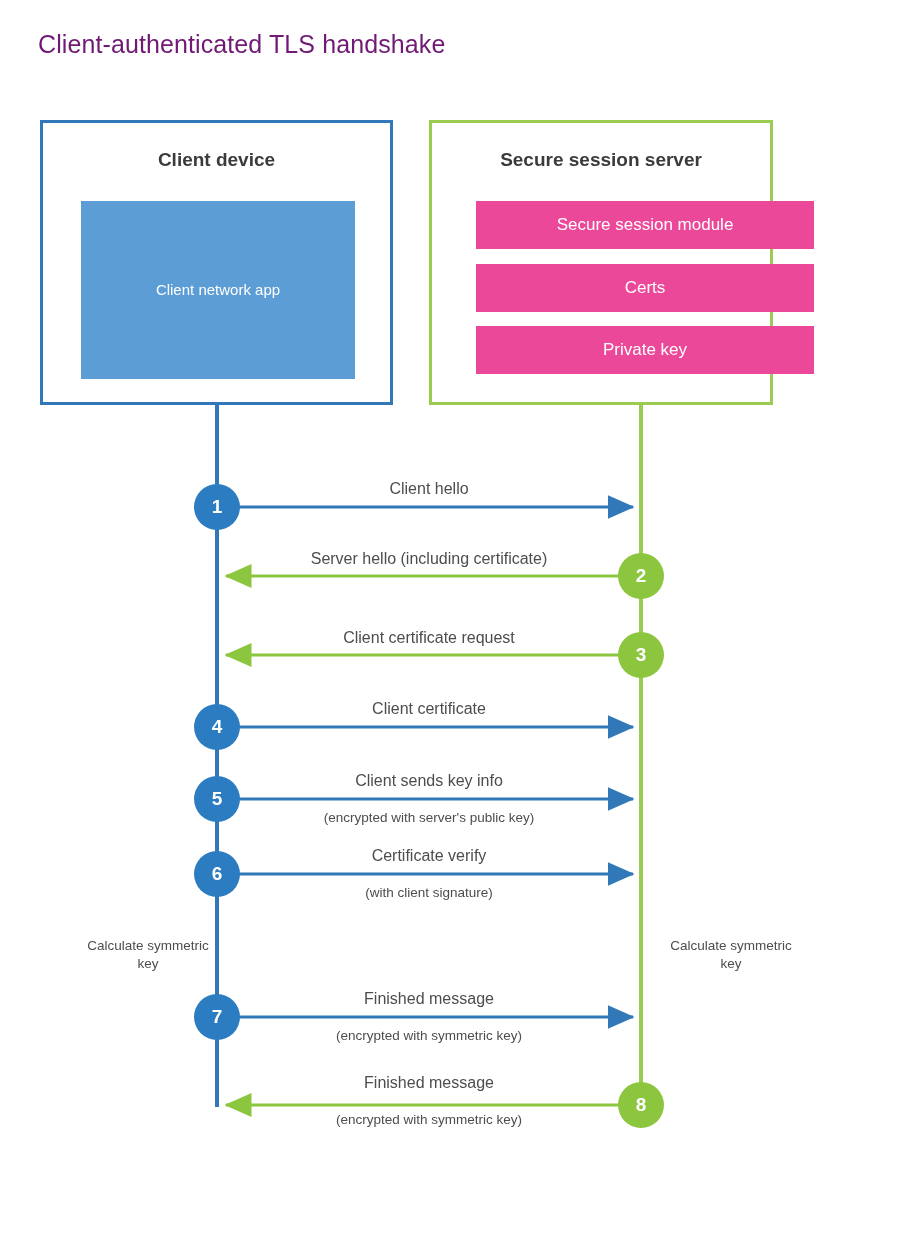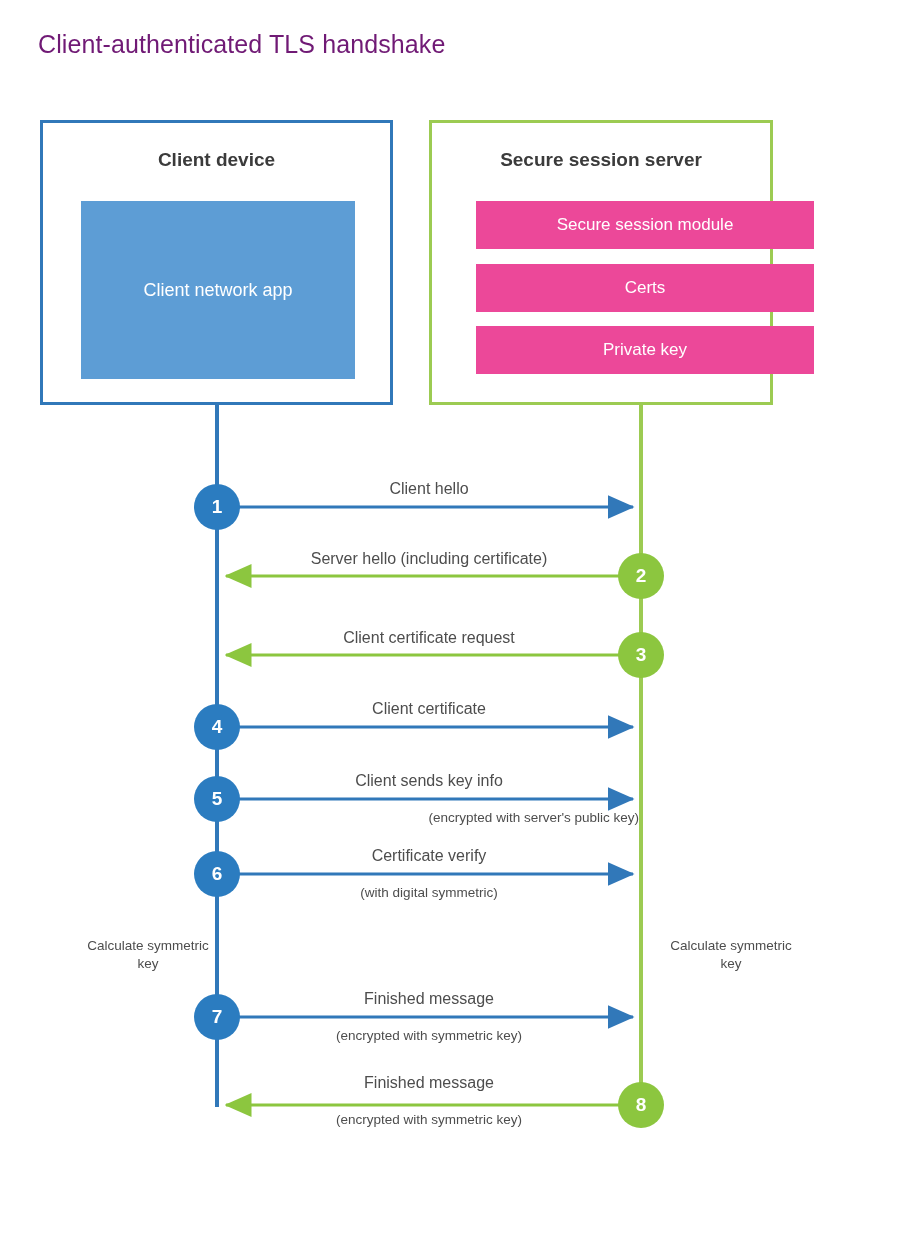--- a/index.html
+++ b/index.html
@@ -62,21 +62,21 @@
 
   
   .client-app-box {
     position: absolute;
     left: 38px;
     top: 78px;
     width: 274px;
     height: 178px;
     background: #5d9dd5;
     color: #ffffff;
-    font-size: 18px;
+    font-size: 15px;
     line-height: 26px;
     display: flex;
     align-items: center;
     justify-content: center;
     text-align: center;
     padding: 0 10px;
   }
 
   
   .server-block {
@@ -214,25 +214,25 @@
   <div class="msg-label" style="left:219px; top:550px; width:420px;">Server hello (including certificate)</div>
 
   <div class="step-circle circle-green" style="left:618px; top:632px;">3</div>
   <div class="msg-label" style="left:219px; top:629px; width:420px;">Client certificate request</div>
 
   <div class="step-circle circle-blue" style="left:194px; top:704px;">4</div>
   <div class="msg-label" style="left:219px; top:700px; width:420px;">Client certificate</div>
 
   <div class="step-circle circle-blue" style="left:194px; top:776px;">5</div>
   <div class="msg-label" style="left:219px; top:772px; width:420px;">Client sends key info</div>
-  <div class="msg-sub" style="left:219px; top:810px; width:420px;text-align:right;">(encrypted with server's public key)</div>
+  <div class="msg-sub" style="left:219px; top:810px; width:420px;">(encrypted with server's public key)</div>
 
   <div class="step-circle circle-blue" style="left:194px; top:851px;">6</div>
   <div class="msg-label" style="left:219px; top:847px; width:420px;">Certificate verify</div>
-  <div class="msg-sub" style="left:219px; top:885px; width:420px;">(with digital symmetric)</div>
+  <div class="msg-sub" style="left:219px; top:885px; width:420px;">(with client signature)</div>
 
   <div class="step-circle circle-blue" style="left:194px; top:994px;">7</div>
   <div class="msg-label" style="left:219px; top:990px; width:420px;">Finished message</div>
   <div class="msg-sub" style="left:219px; top:1028px; width:420px;">(encrypted with symmetric key)</div>
 
   <div class="step-circle circle-green" style="left:618px; top:1082px;">8</div>
   <div class="msg-label" style="left:219px; top:1074px; width:420px;">Finished message</div>
   <div class="msg-sub" style="left:219px; top:1112px; width:420px;">(encrypted with symmetric key)</div>
 
   <div class="side-note note-left">Calculate symmetric key</div>

